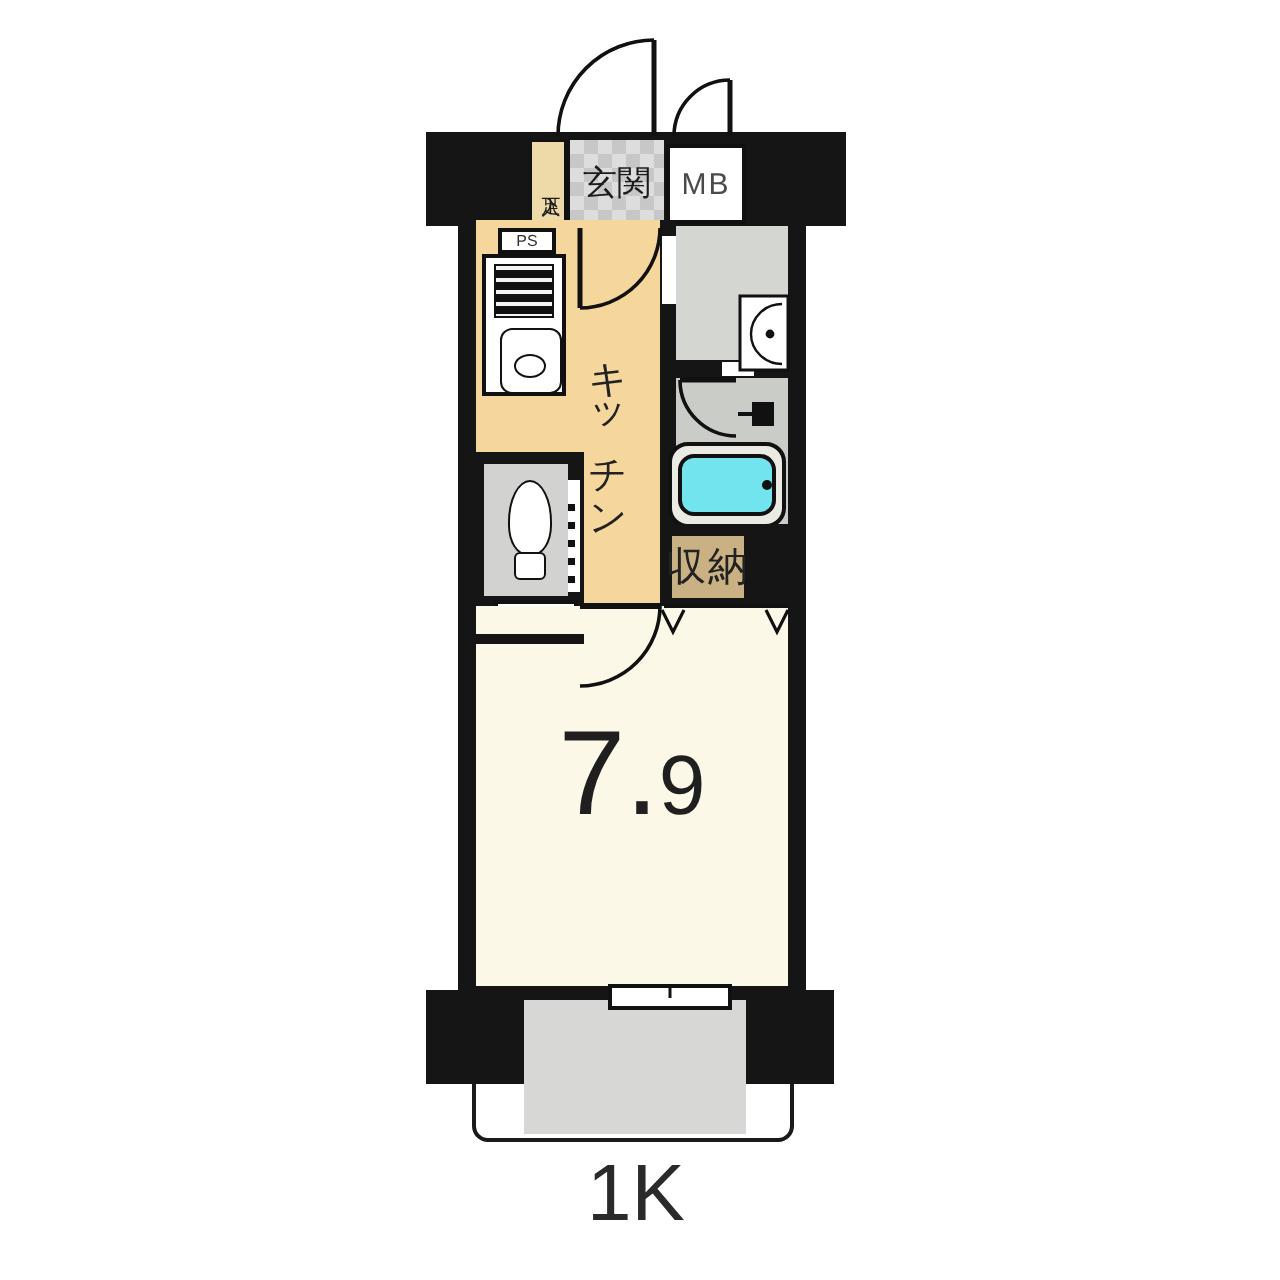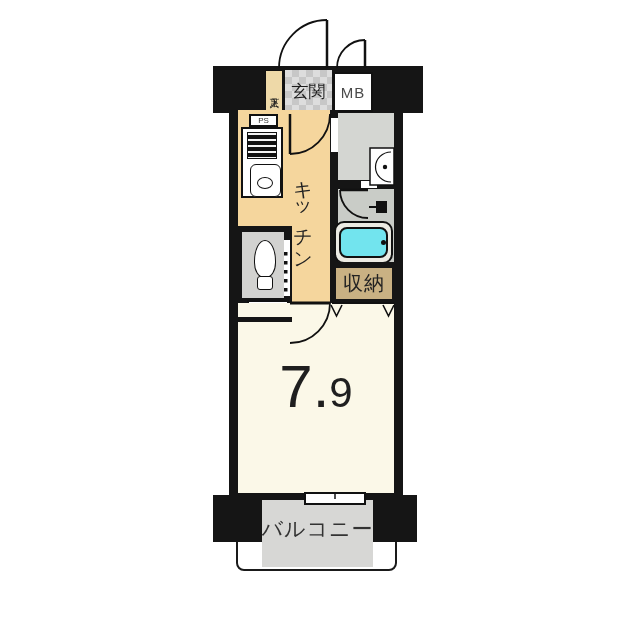--- a/index.html
+++ b/index.html
@@ -80,40 +80,40 @@
   <div class="abs wall" style="left:338px;top:180px;width:56px;height:9px;"></div>
   <div class="abs" style="left:361px;top:181px;width:16px;height:7px;background:#fff;"></div>
   <div class="abs bath-room" style="left:338px;top:189px;width:56px;height:76px;"></div>
   <div class="abs" style="left:376px;top:201px;width:11px;height:12px;background:#111;"></div>
 
   <div class="abs" style="left:334px;top:221px;width:59px;height:43px;background:#ecebe3;border:2px solid #111;border-radius:10px;"></div>
   <div class="abs" style="left:339px;top:227px;width:49px;height:31px;background:#72e4ee;border:2px solid #111;border-radius:8px;"></div>
   <div class="abs" style="left:381px;top:240px;width:5px;height:5px;background:#111;border-radius:50%;"></div>
 
   <div class="abs wall" style="left:330px;top:262px;width:64px;height:41px;"></div>
-  <div class="abs closet-floor label" style="left:336px;top:268px;width:56px;height:31px;font-size:20px;color:#222;letter-spacing:1px;">
+  <div class="abs closet-floor label" style="left:336px;top:268px;width:36px;height:31px;font-size:20px;color:#222;letter-spacing:1px;">
     <span>収納</span>
   </div>
 
   <div class="abs main-floor" style="left:238px;top:303px;width:156px;height:190px;"></div>
   <div class="abs wall" style="left:236px;top:317px;width:56px;height:5px;"></div>
   <div class="abs room-size" style="left:238px;top:352px;width:156px;height:80px;color:#1f1f1f;">
     <span style="font-size:60px;">7.</span>
     <span style="font-size:42px;">9</span>
   </div>
 
   <div class="abs" style="left:236px;top:500px;width:161px;height:71px;background:#fff;border:2px solid #1a1a1a;border-radius:0 0 8px 8px;"></div>
   <div class="abs balcony-slab" style="left:262px;top:500px;width:111px;height:67px;"></div>
   <div class="abs wall" style="left:213px;top:495px;width:49px;height:47px;"></div>
   <div class="abs wall" style="left:373px;top:495px;width:44px;height:47px;"></div>
   <div class="abs white-box" style="left:304px;top:492px;width:62px;height:13px;"></div>
-  <div class="abs label" style="left:262px;top:516px;width:111px;height:26px;font-size:21px;color:#333;letter-spacing:1px;">
-    <span>バルコニー</span>
+
+  <div class="abs label" style="left:238px;top:572px;width:160px;height:50px;font-size:40px;color:#2a2a2a;">
+    <span>1K</span>
   </div>
-
 
   <svg width="640" height="640" viewBox="0 0 640 640">
 
     <line x1="327" y1="68" x2="327" y2="20" stroke="#111" stroke-width="2.5"></line>
     <path d="M327,20 A48,48 0 0 0 279,68" fill="none" stroke="#111" stroke-width="1.8"></path>
 
     <line x1="365" y1="68" x2="365" y2="40" stroke="#111" stroke-width="2.5"></line>
     <path d="M365,40 A28,28 0 0 0 337,68" fill="none" stroke="#111" stroke-width="1.8"></path>
 
     <line x1="290" y1="114" x2="290" y2="154" stroke="#111" stroke-width="2.5"></line>

